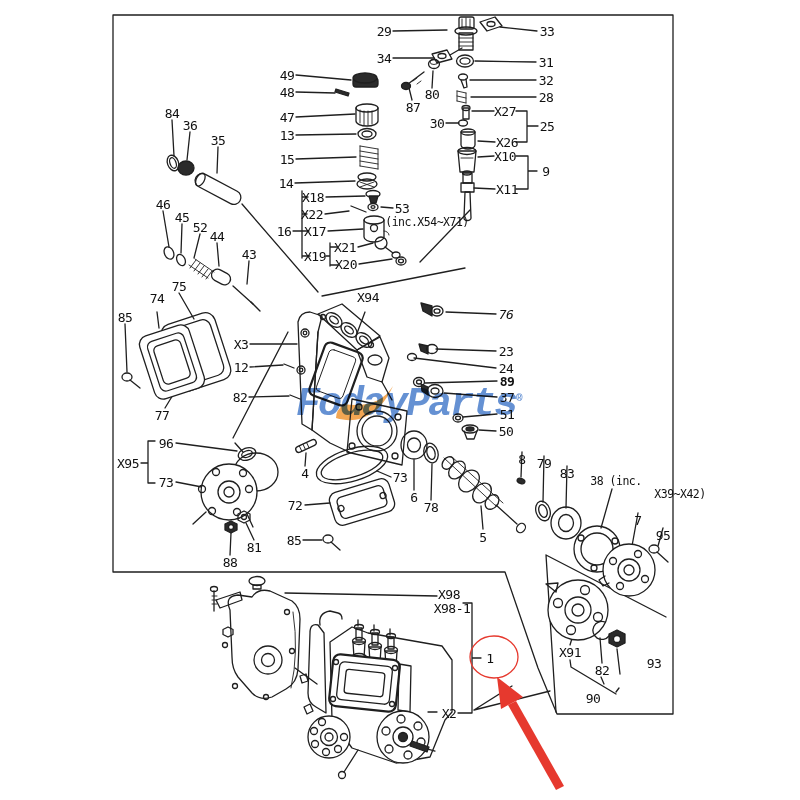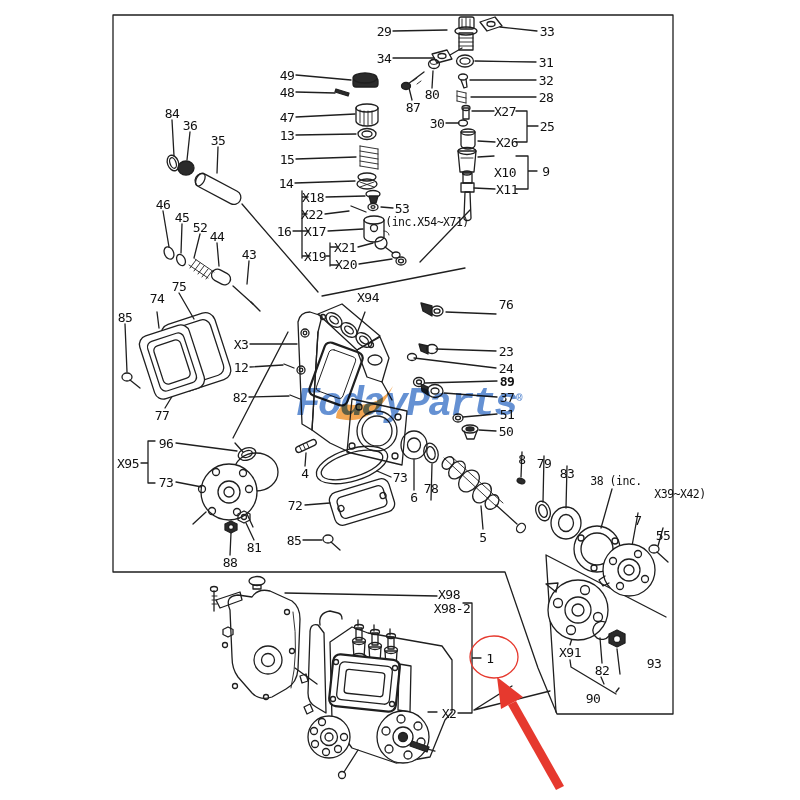--- a/index.html
+++ b/index.html
@@ -488,21 +488,21 @@
       <div class="part-label" style="left: 384px; top: 58px;">34</div>
       <div class="part-label" style="left: 546px; top: 62px;">31</div>
       <div class="part-label" style="left: 546px; top: 80px;">32</div>
       <div class="part-label" style="left: 546px; top: 97px;">28</div>
       <div class="part-label" style="left: 432px; top: 94px;">80</div>
       <div class="part-label" style="left: 413px; top: 107px;">87</div>
       <div class="part-label" style="left: 437px; top: 123px;">30</div>
       <div class="part-label" style="left: 505px; top: 111px;">X27</div>
       <div class="part-label" style="left: 547px; top: 126px;">25</div>
       <div class="part-label" style="left: 507px; top: 142px;">X26</div>
-      <div class="part-label" style="left: 505px; top: 156px; margin-top: 16px;">X10</div>
+      <div class="part-label" style="left: 505px; top: 156px;">X10</div>
       <div class="part-label" style="left: 546px; top: 171px;">9</div>
       <div class="part-label" style="left: 507px; top: 189px;">X11</div>
       <div class="part-label" style="left: 402px; top: 208px;">53</div>
       <div class="part-label small" style="left: 427px; top: 222px;">(inc.X54~X71)</div>
       <div class="part-label" style="left: 287px; top: 75px;">49</div>
       <div class="part-label" style="left: 287px; top: 92px;">48</div>
       <div class="part-label" style="left: 287px; top: 117px; text-align: right;">47</div>
       <div class="part-label" style="left: 287px; top: 135px;">13</div>
       <div class="part-label" style="left: 287px; top: 159px;">15</div>
       <div class="part-label" style="left: 286px; top: 183px;">14</div>
@@ -525,45 +525,45 @@
       <div class="part-label" style="left: 157px; top: 298px;">74</div>
       <div class="part-label" style="left: 179px; top: 286px; text-align: right;">75</div>
       <div class="part-label" style="left: 162px; top: 415px;">77</div>
       <div class="part-label" style="left: 166px; top: 443px;">96</div>
       <div class="part-label" style="left: 128px; top: 463px;">X95</div>
       <div class="part-label" style="left: 166px; top: 482px;">73</div>
       <div class="part-label" style="left: 241px; top: 344px;">X3</div>
       <div class="part-label" style="left: 241px; top: 367px;">12</div>
       <div class="part-label" style="left: 240px; top: 397px;">82</div>
       <div class="part-label" style="left: 368px; top: 297px;">X94</div>
-      <div class="part-label" style="left: 506px; top: 304px;">76</div>
+      <div class="part-label" style="left: 506px; top: 314px; font-style: italic;">76</div>
       <div class="part-label" style="left: 506px; top: 351px;">23</div>
       <div class="part-label" style="left: 506px; top: 368px;">24</div>
       <div class="part-label" style="left: 507px; top: 381px; font-weight: bold;">89</div>
       <div class="part-label" style="left: 507px; top: 397px;">37</div>
       <div class="part-label" style="left: 507px; top: 414px;">51</div>
       <div class="part-label" style="left: 506px; top: 431px;">50</div>
       <div class="part-label" style="left: 305px; top: 473px;">4</div>
       <div class="part-label" style="left: 400px; top: 477px;">73</div>
       <div class="part-label" style="left: 414px; top: 497px;">6</div>
-      <div class="part-label" style="left: 431px; top: 488px;">78</div>
+      <div class="part-label" style="left: 431px; top: 507px;">78</div>
       <div class="part-label" style="left: 483px; top: 537px;">5</div>
       <div class="part-label" style="left: 295px; top: 505px;">72</div>
       <div class="part-label" style="left: 294px; top: 540px;">85</div>
       <div class="part-label" style="left: 254px; top: 547px;">81</div>
       <div class="part-label" style="left: 230px; top: 562px;">88</div>
       <div class="part-label" style="left: 522px; top: 459px;">8</div>
       <div class="part-label" style="left: 544px; top: 463px;">79</div>
       <div class="part-label" style="left: 567px; top: 473px;">83</div>
       <div class="part-label small" style="left: 616px; top: 481px;">38 (inc.</div>
       <div class="part-label small" style="left: 680px; top: 494px;">X39~X42)</div>
       <div class="part-label" style="left: 638px; top: 520px;">7</div>
-      <div class="part-label" style="left: 663px; top: 535px;">55</div>
+      <div class="part-label" style="left: 663px; top: 535px;">95</div>
       <div class="part-label" style="left: 449px; top: 594px;">X98</div>
-      <div class="part-label" style="left: 452px; top: 608px;">X98-2</div>
+      <div class="part-label" style="left: 452px; top: 608px;">X98-1</div>
       <div class="part-label" style="left: 490px; top: 658px;">1</div>
       <div class="part-label" style="left: 449px; top: 713px;">X2</div>
       <div class="part-label" style="left: 570px; top: 652px;">X91</div>
       <div class="part-label" style="left: 602px; top: 670px;">82</div>
       <div class="part-label" style="left: 620px; top: 663px; margin-left: 34px;">93</div>
       <div class="part-label" style="left: 593px; top: 698px;">90</div>
     </div>
 
 </div>
 

